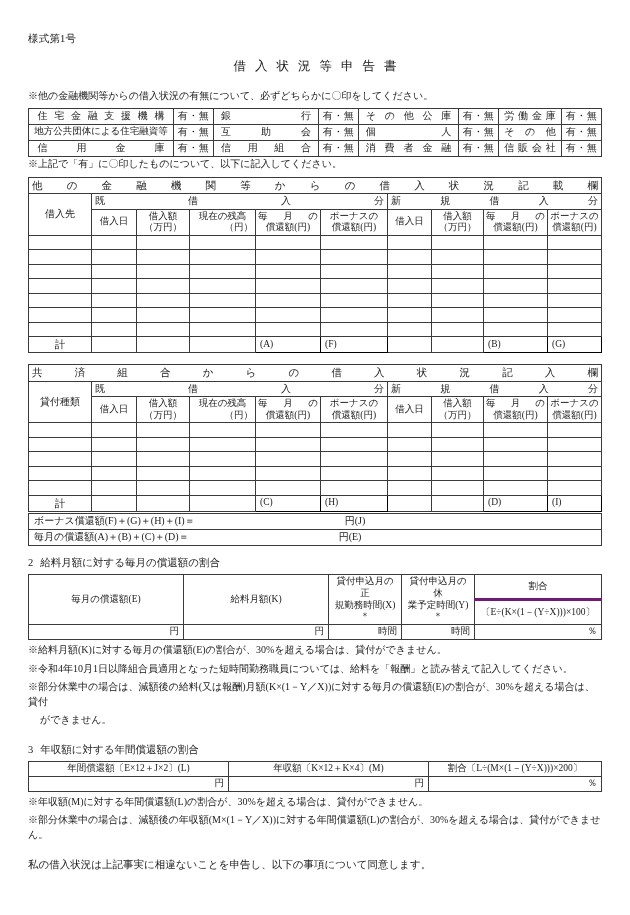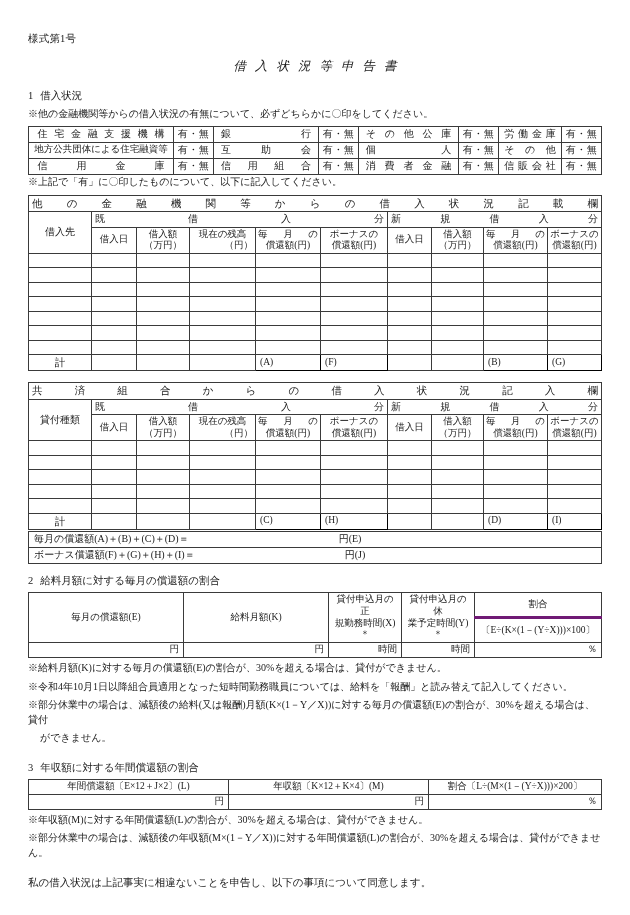--- a/index.html
+++ b/index.html
@@ -19,21 +19,20 @@
   .page { padding: 22px 28px 0 28px; width: 630px; }
 
   .form-no { font-size: 10.5px; margin: 10px 0 12px 0; letter-spacing: .2px; }
 
   .doc-title {
     text-align: center;
     font-size: 12.5px;
     letter-spacing: 9px;
     margin: 0 0 14px 0;
     padding-left: 9px;
-    font-style: italic;
   }
 
   .sec-head { font-size: 10.5px; margin: 0 0 4px 0; }
   .sec-head .num { margin-right: 7px; }
   .note { font-size: 10px; margin: 0 0 4px 0; line-height: 1.45; }
   .note.indent2 { padding-left: 12px; }
 
   table { border-collapse: collapse; table-layout: fixed; width: 100%; }
   table.outer { border: 1px solid #2b2b2b; }
   td, th {
@@ -103,23 +102,20 @@
 </style>
 </head>
 <body>
 
 <div class="page">
 
   <div class="form-no">様式第1号</div>
 
   <div class="doc-title">借入状況等申告書</div>
 
-  <div class="sec-head">
-    <span class="num">1</span><span>借入状況</span>
-  </div>
 
   <div class="note">※他の金融機関等からの借入状況の有無について、必ずどちらかに〇印をしてください。</div>
 
   <table class="outer t1">
     <tbody>
       <tr>
         <td style="width:145px">
             <span class="spread-wide">住宅金融支援機構</span>
           </td>
         <td class="hn"><span>有・無</span></td>
@@ -424,26 +420,26 @@
           <td class="blank mark">(D)</td>
           <td class="blank mark">(I)</td>
         </tr>
       </tbody>
   </table>
 
   <table class="outer sums">
     <tbody>
       <tr>
         <td>
+          <span class="sum-lbl">ボーナス償還額(F)＋(G)＋(H)＋(I)＝</span><span class="sum-val">円(J)</span>
+        </td>
+      </tr>
+      <tr>
+        <td>
           <span class="sum-lbl">毎月の償還額(A)＋(B)＋(C)＋(D)＝</span><span class="sum-val">円(E)</span>
-        </td>
-      </tr>
-      <tr>
-        <td>
-          <span class="sum-lbl">ボーナス償還額(F)＋(G)＋(H)＋(I)＝</span><span class="sum-val">円(J)</span>
         </td>
       </tr>
     </tbody>
   </table>
 
   <div class="sec-head">
     <span class="num">2</span><span>給料月額に対する毎月の償還額の割合</span>
   </div>
 
   <table class="outer ratio">

